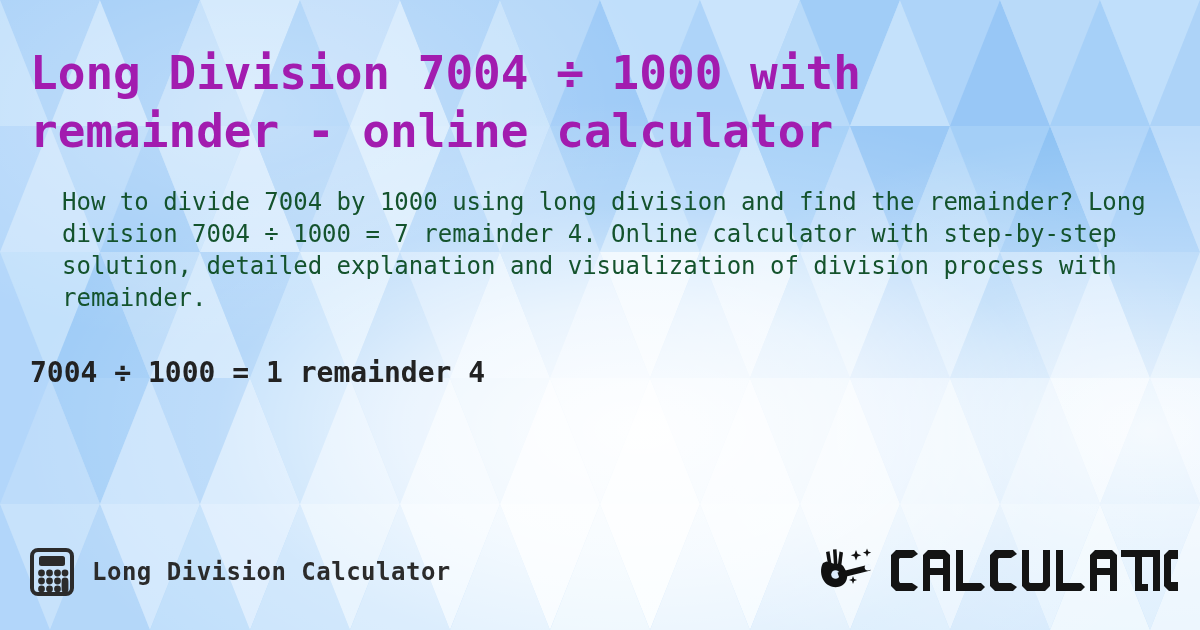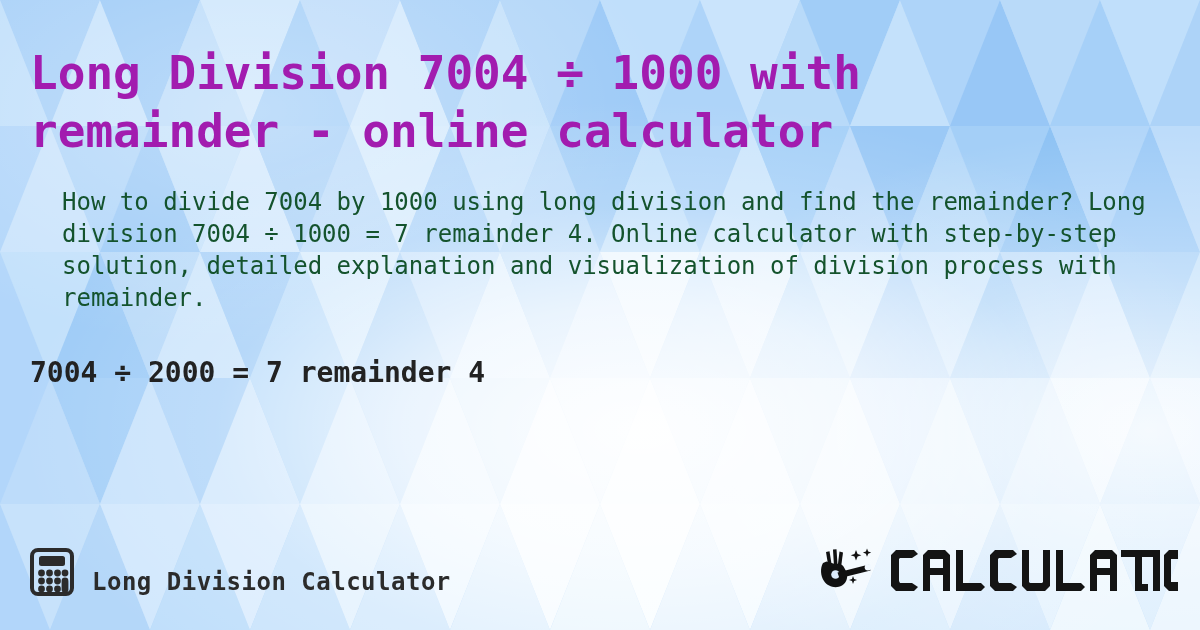--- a/index.html
+++ b/index.html
@@ -96,21 +96,21 @@
     bottom:0;
     height:90px;
     z-index:3;
   }
 
   .footer-brand {
     position:absolute;
     left:30px;
     top:8px;
     display:flex;
-    align-items:flex-end;
+    align-items:center;
     gap:18px;
   }
   .calc-icon { display:block; }
   .footer-brand-label {
     font-size:24px;
     font-weight:bold;
     color:#2b2b2b;
     letter-spacing:0.5px;
     white-space:pre;
   }
@@ -264,21 +264,21 @@
   </svg>
 
   <div class="bg-wash"></div>
 
   <div class="content">
 
     <h1 class="title">Long Division 7004 ÷ 1000 with remainder - online calculator</h1>
 
     <p class="description">How to divide 7004 by 1000 using long division and find the remainder? Long division 7004 ÷ 1000 = 7 remainder 4. Online calculator with step-by-step solution, detailed explanation and visualization of division process with remainder.</p>
 
-    <div class="result-line">7004 ÷ 2000 = 7 remainder 4</div>
+    <div class="result-line">7004 ÷ 1000 = 1 remainder 4</div>
 
   </div>
 
   <div class="footer">
 
     <div class="footer-brand">
       <span class="calc-icon-wrap">
         <svg class="calc-icon" width="44" height="48" viewBox="0 0 44 48" aria-hidden="true">
           <rect x="2" y="2" width="40" height="44" rx="6" ry="6" fill="none" stroke="#2b2b2b" stroke-width="4"></rect>
           <rect x="9" y="8" width="26" height="10" rx="2.5" ry="2.5" fill="#2b2b2b"></rect>

